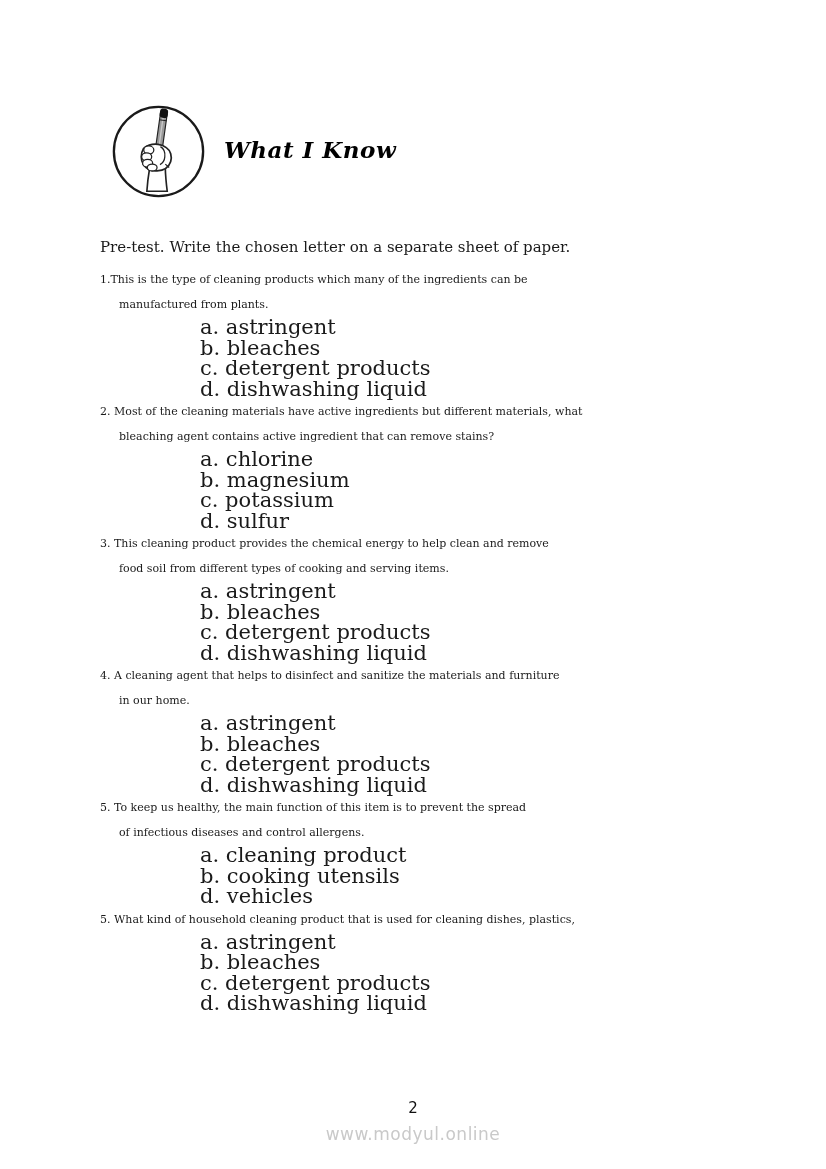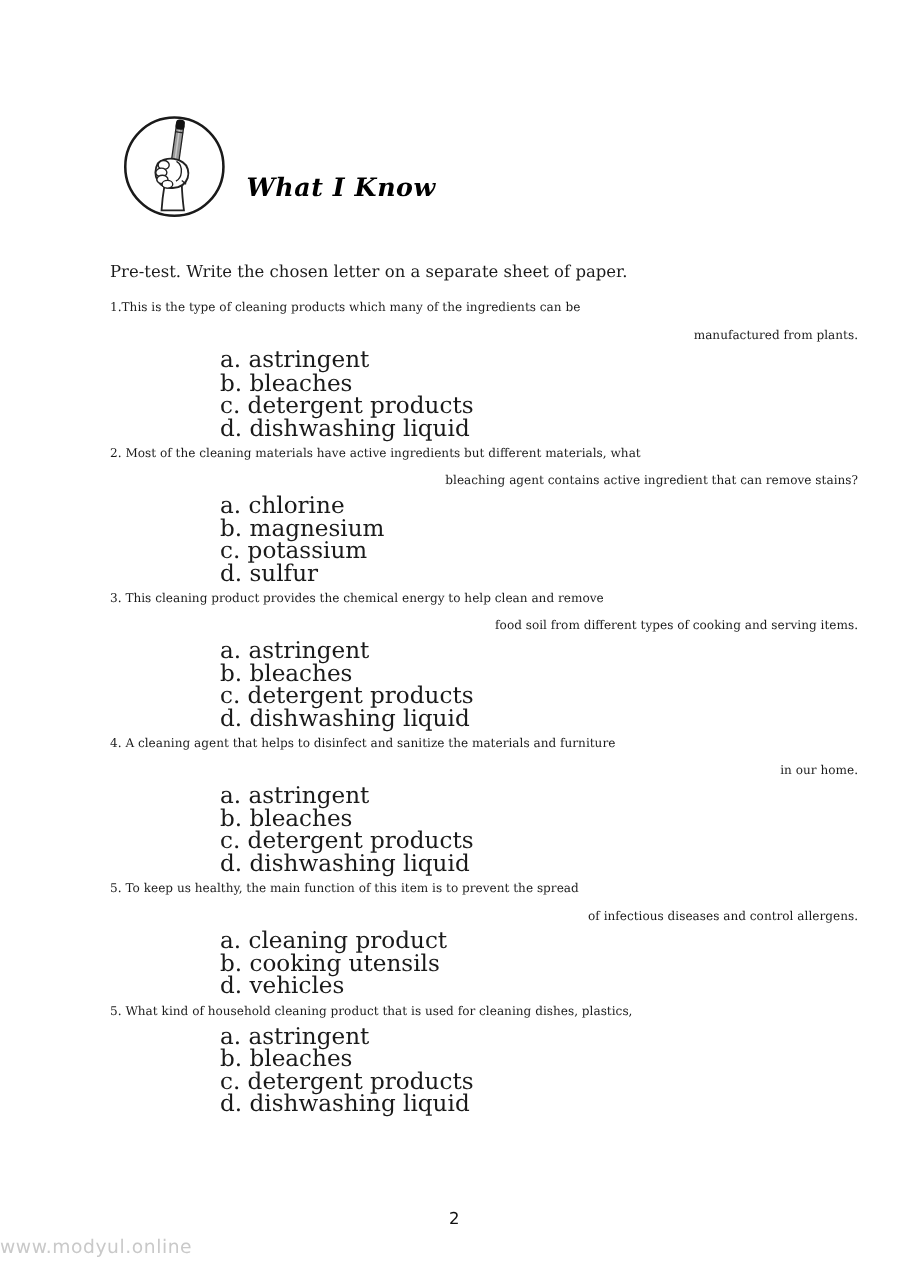--- a/index.html
+++ b/index.html
@@ -23,21 +23,20 @@
   .page-title {
     position: absolute;
     left: 224px;
     top: 136px;
     font-size: 23px;
     font-weight: bold;
     font-style: italic;
     letter-spacing: 0.5px;
     color: #000000;
     font-family: "DejaVu Serif", serif;
-    margin-top: 21px;
   }
   .content {
     position: absolute;
     left: 100px;
     top: 237px;
     width: 680px;
   }
   .instruction {
     font-size: 15px;
     line-height: 21px;
@@ -45,21 +44,20 @@
     white-space: nowrap;
   }
   .question { }
   .q-line {
     font-size: 11px;
     line-height: 25px;
     white-space: nowrap;
   }
   .q-line.cont {
     padding-left: 19px;
-    text-align: right;
   }
   .options {
     padding-left: 100px;
   }
   .option-line {
     font-size: 21px;
     line-height: 20.5px;
     white-space: nowrap;
   }
   .page-number {
@@ -70,20 +68,21 @@
     text-align: center;
     font-size: 15px;
     font-family: "DejaVu Sans", sans-serif;
     color: #111111;
   }
   .watermark {
     position: absolute;
     top: 1124px;
     left: 0;
     width: 826px;
+    text-align: center;
     font-size: 17px;
     letter-spacing: 0.5px;
     font-family: "DejaVu Sans", sans-serif;
     color: #c9c9c9;
   }
 </style>
 </head>
 <body>
 
 <div class="page">

